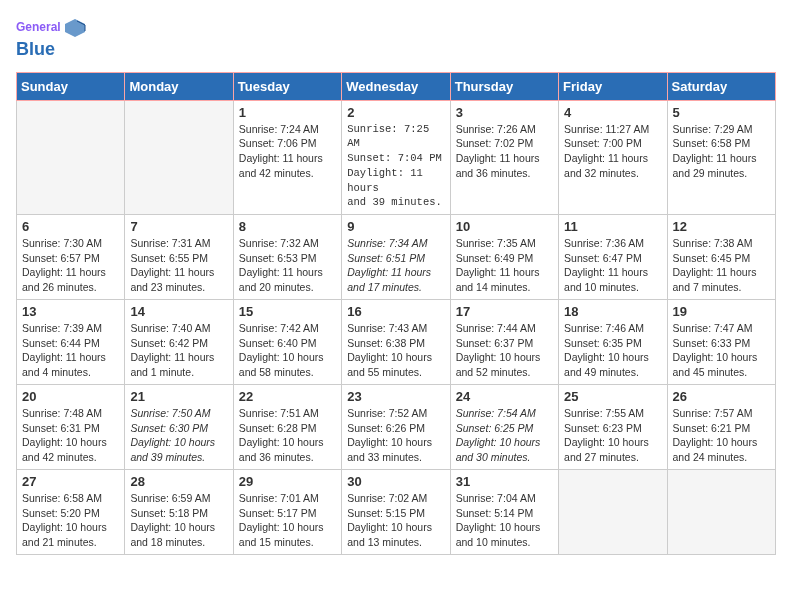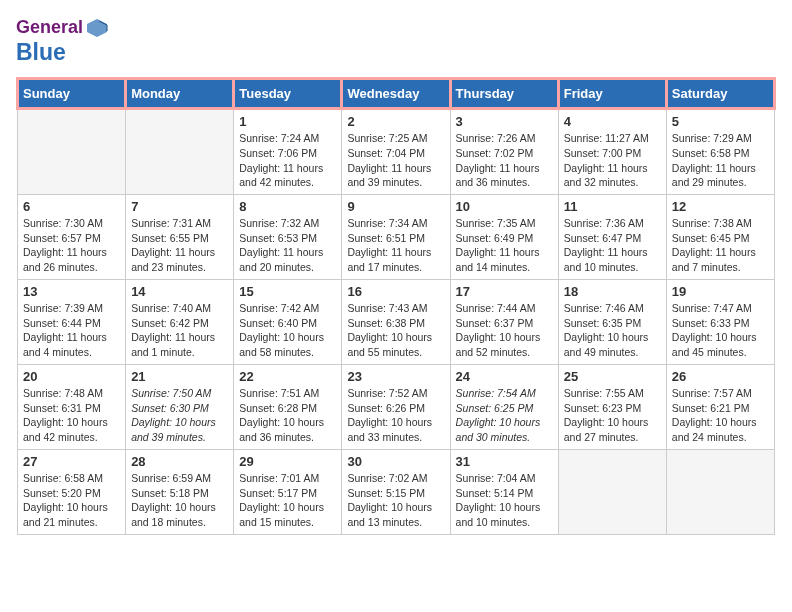--- a/index.html
+++ b/index.html
@@ -19,26 +19,26 @@
     .logo {
       display: flex;
       align-items: center;
     }
     .logo-text {
       display: flex;
       flex-direction: column;
       line-height: 1.1;
     }
     .logo-general {
+      font-size: 12px;
+      font-weight: bold;
+      color: #8b5cf6;
+    }
+    .logo-blue {
       font-size: 18px;
-      font-weight: bold;
-      color: #701a75;
-    }
-    .logo-blue {
-      font-size: 23px;
       font-weight: bold;
       color: #2a6db5;
     }
     .logo-icon {
       width: 24px;
       height: 24px;
       margin-left: 2px;
     }
     .title-section {
       text-align: right;
@@ -57,21 +57,21 @@
       border-collapse: collapse;
       table-layout: fixed;
     }
     th {
       background-color: #2a6db5;
       color: white;
       padding: 6px 4px;
       text-align: left;
       font-size: 13px;
       font-weight: bold;
-      border: 3px solid #fca5a5;
+      border: 1px solid #fca5a5;
     }
     td {
       border: 1px solid #ccc;
       padding: 4px 5px;
       vertical-align: top;
       height: 85px;
       font-size: 11px;
       color: #333;
       background: #fff;
     }
@@ -130,21 +130,21 @@
         <td class="empty"></td>
         <td>
           <div class="day-number">1</div>
           <div class="day-info" style="white-space: pre-line;">Sunrise: 7:24 AM
 Sunset: 7:06 PM
 Daylight: 11 hours
 and 42 minutes.</div>
         </td>
         <td>
           <div class="day-number">2</div>
-          <div class="day-info" style="white-space: pre-line;">Sunrise: 7:25 AM
+          <div class="day-info" style="white-space: pre-line; font-family: Liberation Mono, monospace;">Sunrise: 7:25 AM
 Sunset: 7:04 PM
 Daylight: 11 hours
 and 39 minutes.</div>
         </td>
         <td>
           <div class="day-number">3</div>
           <div class="day-info" style="white-space: pre-line;">Sunrise: 7:26 AM
 Sunset: 7:02 PM
 Daylight: 11 hours
 and 36 minutes.</div>
@@ -181,21 +181,21 @@
         </td>
         <td>
           <div class="day-number">8</div>
           <div class="day-info" style="white-space: pre-line;">Sunrise: 7:32 AM
 Sunset: 6:53 PM
 Daylight: 11 hours
 and 20 minutes.</div>
         </td>
         <td>
           <div class="day-number">9</div>
-          <div class="day-info" style="white-space: pre-line;">Sunrise: 7:34 AM
+          <div class="day-info" style="white-space: pre-line; font-style: italic;">Sunrise: 7:34 AM
 Sunset: 6:51 PM
 Daylight: 11 hours
 and 17 minutes.</div>
         </td>
         <td>
           <div class="day-number">10</div>
           <div class="day-info" style="white-space: pre-line;">Sunrise: 7:35 AM
 Sunset: 6:49 PM
 Daylight: 11 hours
 and 14 minutes.</div>

